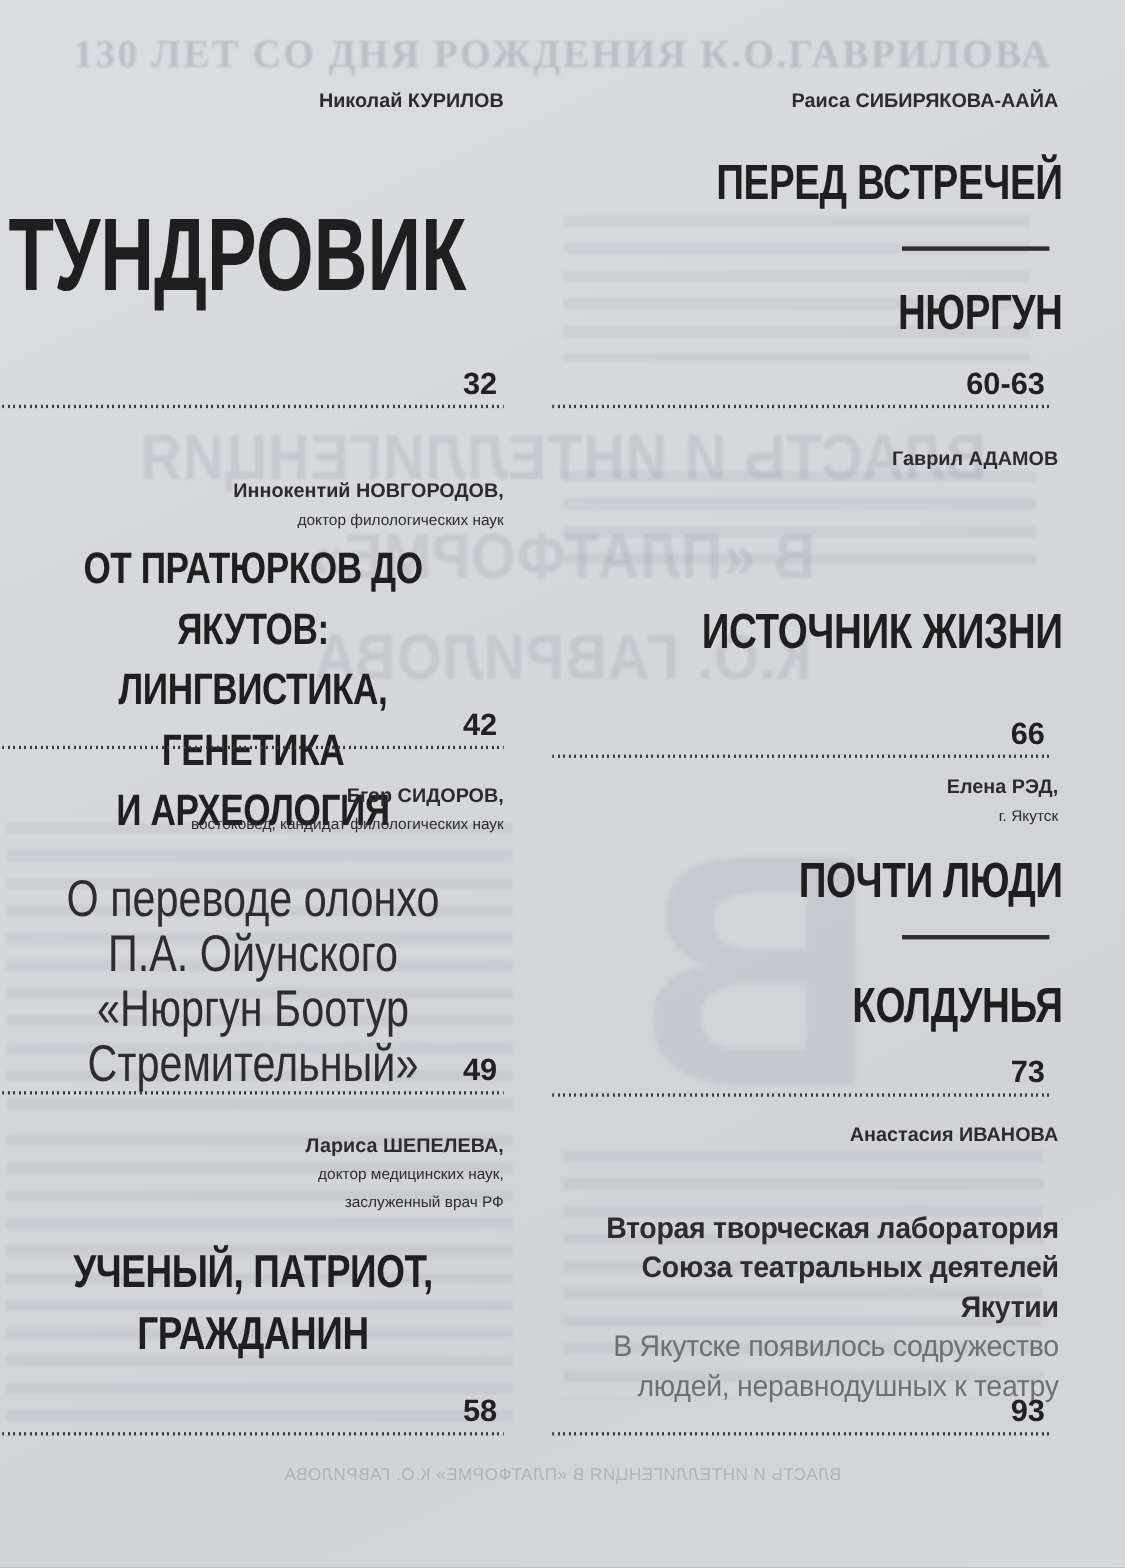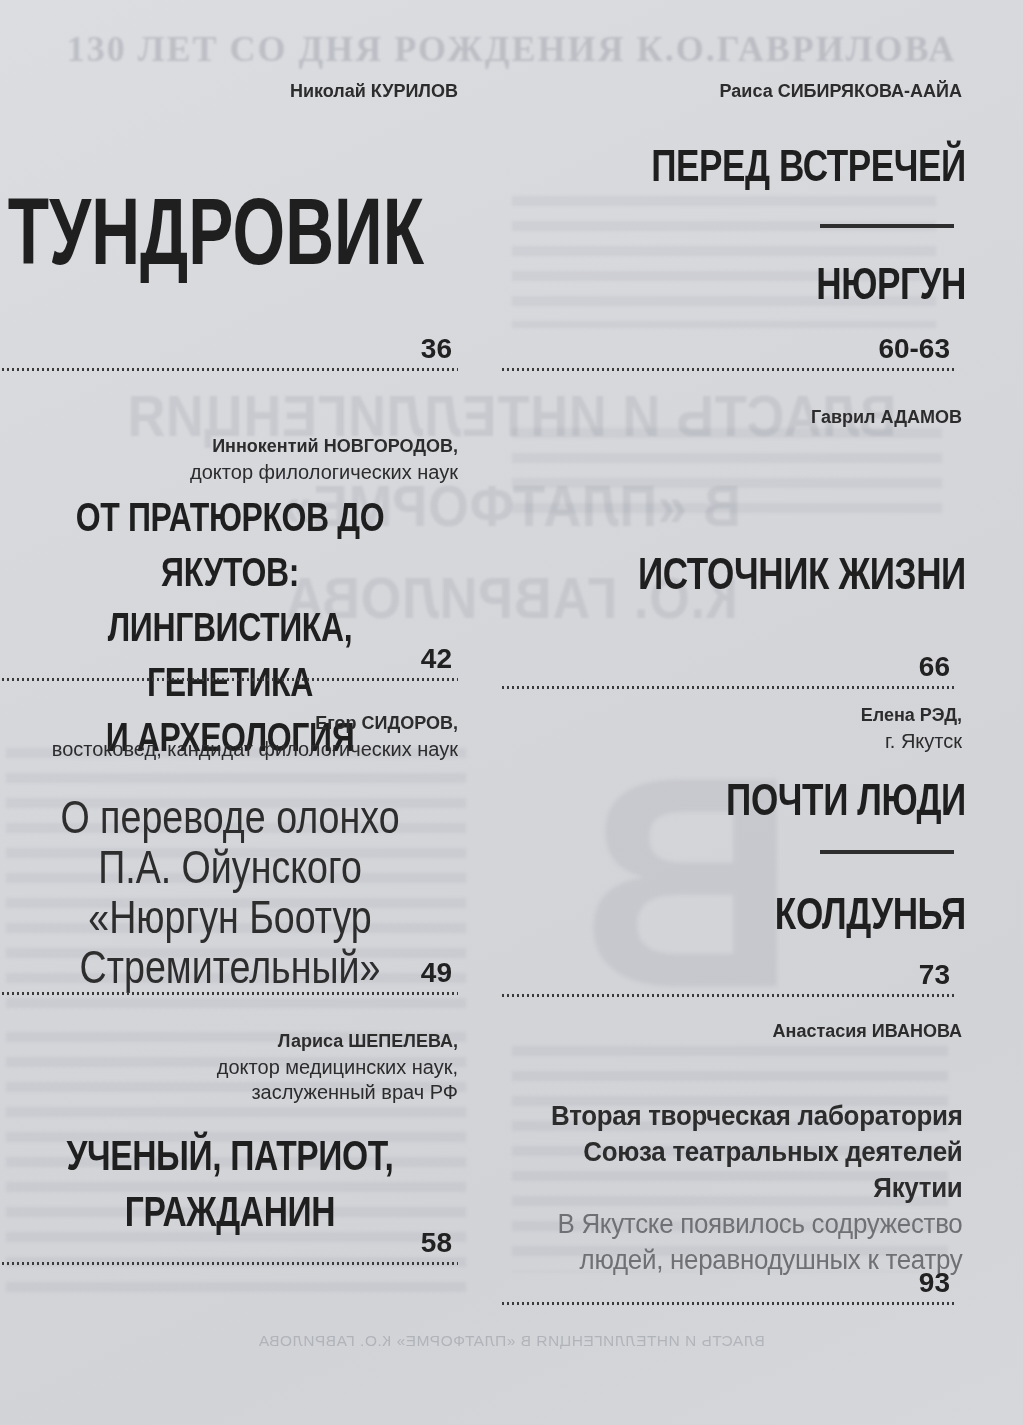--- a/index.html
+++ b/index.html
@@ -40,21 +40,21 @@
     transform:scaleX(-1);
   }
   .ghost-par{
     background:repeating-linear-gradient(180deg,
       rgba(104,109,124,0.085) 0 10px,rgba(0,0,0,0) 10px 25px);
     filter:blur(1.6px);
   }
   
   .author{text-align:right;color:#2c2c2d;}
   .author .name{font-weight:bold;font-size:18px;line-height:27px;}
-  .author .sub{font-size:20px;line-height:25px;}
+  .author .sub{font-size:14px;line-height:25px;}
   .lcol{left:2px;width:456px;}
   .rcol{left:502px;width:460px;}
   .title{color:#1f1f20;font-weight:bold;}
   .condL{transform:scaleX(0.80);transform-origin:50% 0;text-align:center;}
   .condR{transform:scaleX(0.78);transform-origin:100% 0;text-align:right;padding-right:18px;letter-spacing:-0.5px;}
   .mega{font-size:94px;line-height:96px;transform:scaleX(0.72);transform-origin:0 0;text-align:left;padding-left:8px;letter-spacing:0;}
   .t40{font-size:40px;line-height:55px;letter-spacing:-0.5px;}
   .t42{font-size:42px;line-height:56px;letter-spacing:-0.5px;}
   .t45{font-size:45px;line-height:48px;}
   .light{font-weight:normal;color:#2d2d2e;font-size:47px;line-height:50px;transform:scaleX(0.80);}
@@ -93,21 +93,21 @@
 
   <div class="abs ghost ghost-footer">ВЛАСТЬ И ИНТЕЛЛИГЕНЦИЯ В «ПЛАТФОРМЕ» К.О. ГАВРИЛОВА</div>
 
   <div class="abs lcol author" style="top:78px;">
     <div class="name">Николай КУРИЛОВ</div>
   </div>
   <div class="abs lcol title mega" style="top:184px;">
     <div>ТУНДРОВИК</div>
   </div>
   <div class="abs lcol pager lcol-pad" style="top:334px;">
-    <div class="pnum">36</div>
+    <div class="pnum">32</div>
     <div class="dotline"></div>
   </div>
 
   <div class="abs lcol author" style="top:433px;">
     <div class="name">Иннокентий НОВГОРОДОВ,</div>
     <div class="sub">доктор филологических наук</div>
   </div>
   <div class="abs lcol title condL t40" style="top:490px;">
     <div>ОТ ПРАТЮРКОВ ДО ЯКУТОВ:</div>
     <div>ЛИНГВИСТИКА, ГЕНЕТИКА</div>
@@ -135,21 +135,21 @@
 
   <div class="abs lcol author" style="top:1028px;">
     <div class="name">Лариса ШЕПЕЛЕВА,</div>
     <div class="sub">доктор медицинских наук,</div>
     <div class="sub">заслуженный врач РФ</div>
   </div>
   <div class="abs lcol title condL t42" style="top:1128px;">
     <div>УЧЕНЫЙ, ПАТРИОТ,</div>
     <div>ГРАЖДАНИН</div>
   </div>
-  <div class="abs lcol pager lcol-pad" style="top:1228px;">
+  <div class="abs lcol pager lcol-pad" style="top:1268px;">
     <div class="pnum">58</div>
     <div class="dotline"></div>
   </div>
 
   <div class="abs rcol author" style="top:78px;">
     <div class="name">Раиса СИБИРЯКОВА-ААЙА</div>
   </div>
   <div class="abs rcol title condR t45" style="top:142px;">
     <div>ПЕРЕД ВСТРЕЧЕЙ</div>
   </div>

